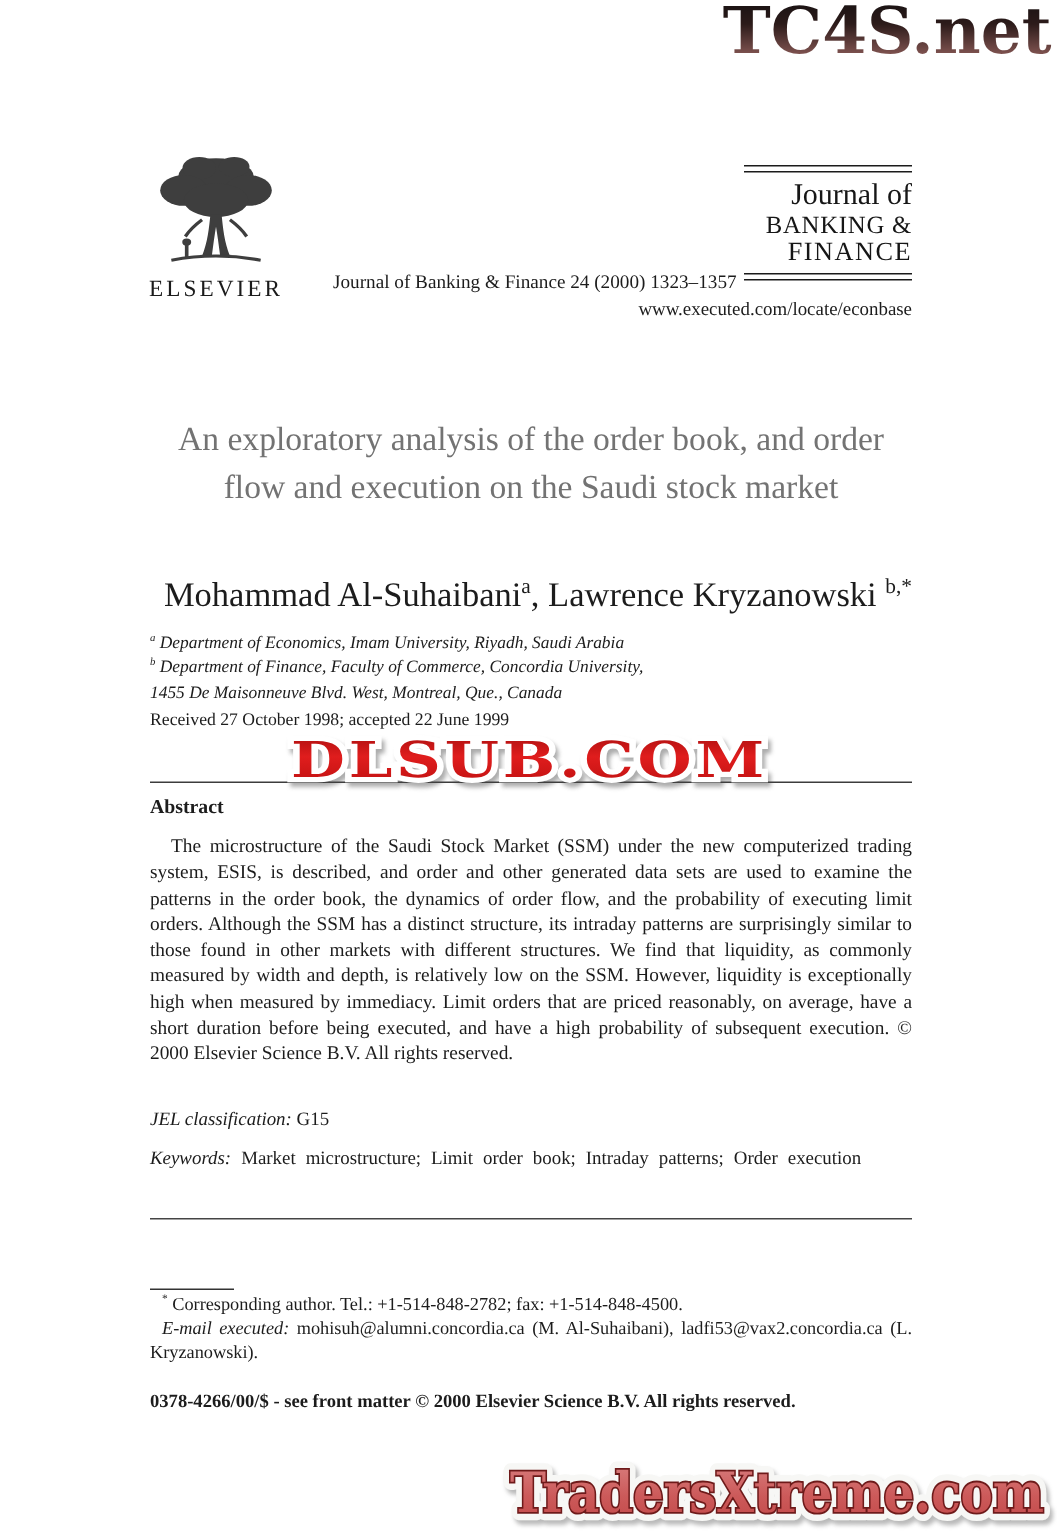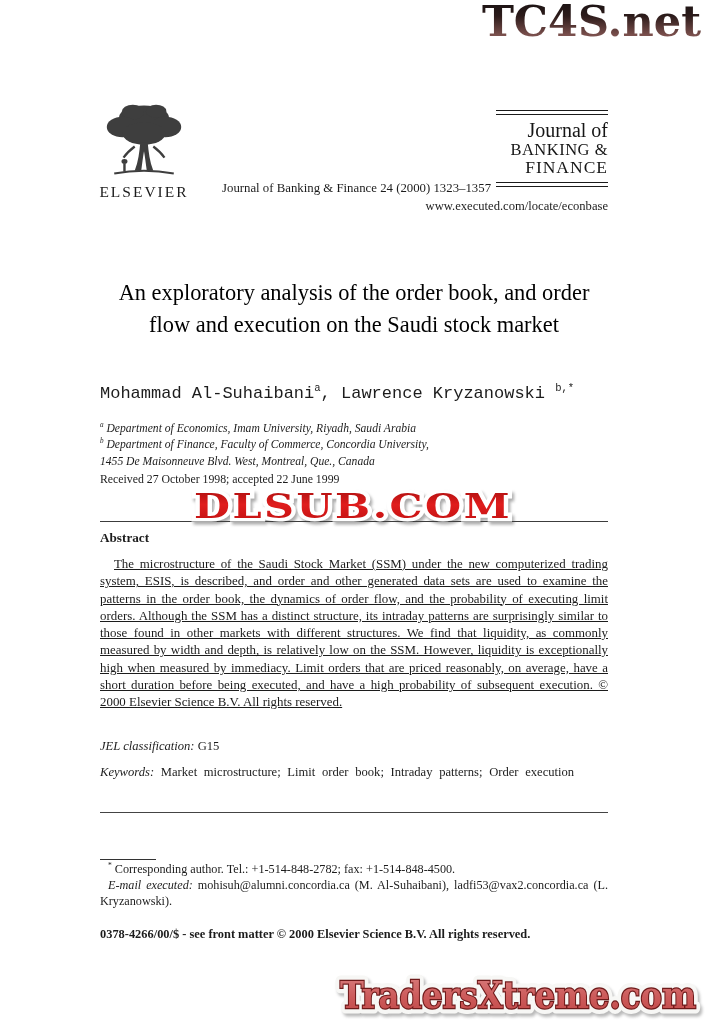--- a/index.html
+++ b/index.html
@@ -27,38 +27,38 @@
   .journal-box{left:496px;top:110px;width:112px;text-align:right;color:#161616;}
   .dblrule{height:3px;border-top:1.5px solid #1b1b1b;border-bottom:1.5px solid #1b1b1b;}
   .jb-l1{font-size:20px;line-height:1.05;padding-top:5px;}
   .jb-l2{font-size:16.5px;line-height:1.05;letter-spacing:0.5px;}
   .jb-l3{font-size:17.5px;line-height:1.05;letter-spacing:1px;padding-bottom:5px;}
 
   .citation{left:196px;top:181px;font-size:12.8px;margin-left:26px;}
   .website{left:100px;top:199px;width:508px;text-align:right;font-size:12.6px;}
 
   
-  .title{left:100px;top:277px;width:508px;text-align:center;font-size:22.4px;line-height:1.42;color:#000000;}
-  .authors{left:100px;top:384px;width:508px;text-align:left;font-size:17px;font-family:Liberation Mono, monospace;}
+  .title{left:100px;top:277px;width:508px;text-align:center;font-size:22.4px;line-height:1.42;color:#737373;}
+  .authors{left:100px;top:384px;width:508px;text-align:right;font-size:23px;}
   .affiliations{left:100px;top:421px;width:508px;text-align:left;font-style:italic;font-size:11.6px;line-height:1.42;}
   .received{left:100px;top:472px;width:508px;text-align:left;font-size:11.8px;}
 
   
   .rule-main{left:100px;top:521px;width:508px;border-top:1.5px solid #3c3c3c;}
   .rule-mid{left:100px;top:812px;width:508px;border-top:1px solid #444;}
   .fn-rule{left:100px;top:859px;width:56px;border-top:1px solid #333;}
 
   
   .wm-dlsub{left:50%;transform:translateX(-50%);top:483px;
     filter:drop-shadow(2px 3px 1.5px rgba(70,70,70,0.45));}
 
   
   .abstract-h{left:100px;top:530px;font-size:13.2px;font-weight:bold;}
   .abstract-p{left:100px;top:556px;width:508px;font-size:12.9px;line-height:17.3px;
-    text-align:justify;text-indent:14px;text-decoration:underline;}
+    text-align:justify;text-indent:14px;}
   .jel{left:100px;top:739px;width:508px;font-size:12.6px;}
   .keywords{left:100px;top:764px;width:508px;font-size:12.6px;line-height:17px;
     text-align:justify;word-spacing:3.5px;}
   .ital{font-style:italic;}
 
   
   .footnotes{left:100px;top:862px;width:508px;font-size:12.2px;line-height:15.8px;}
   .footnotes p{margin:0;text-indent:8px;}
   .fn-email{text-align:justify;}
 

